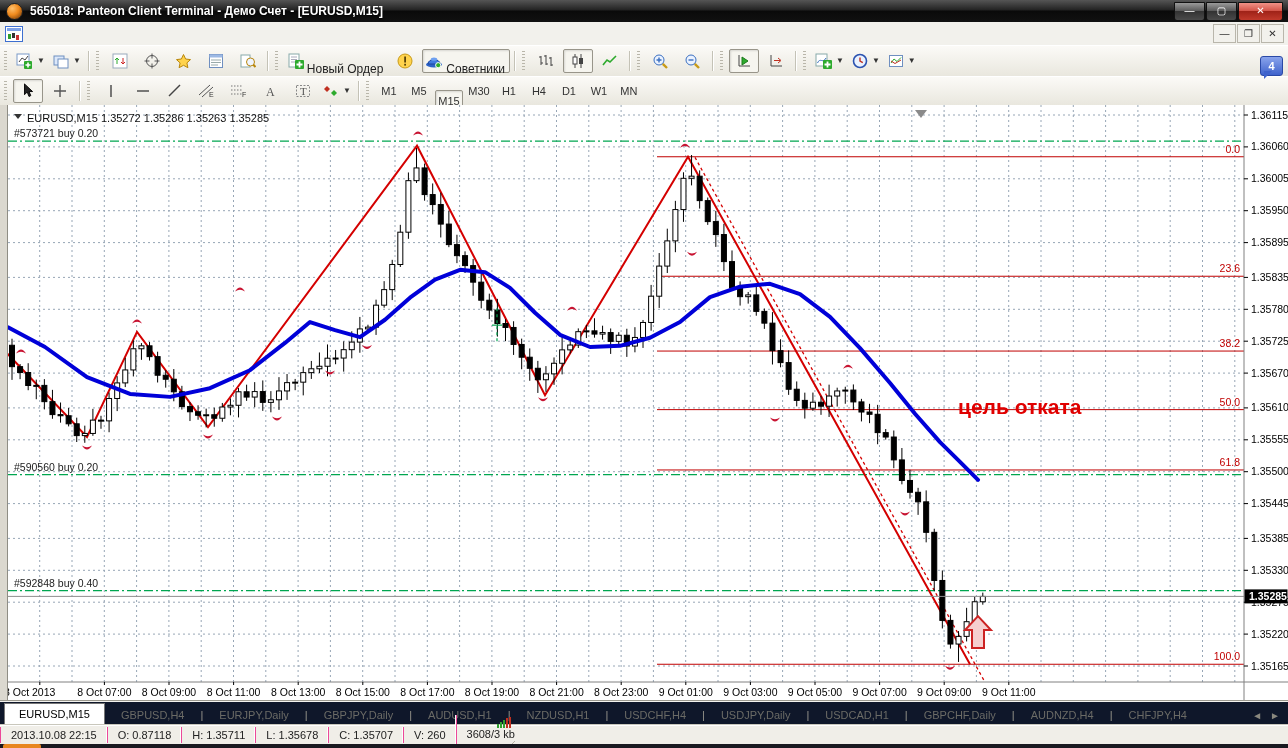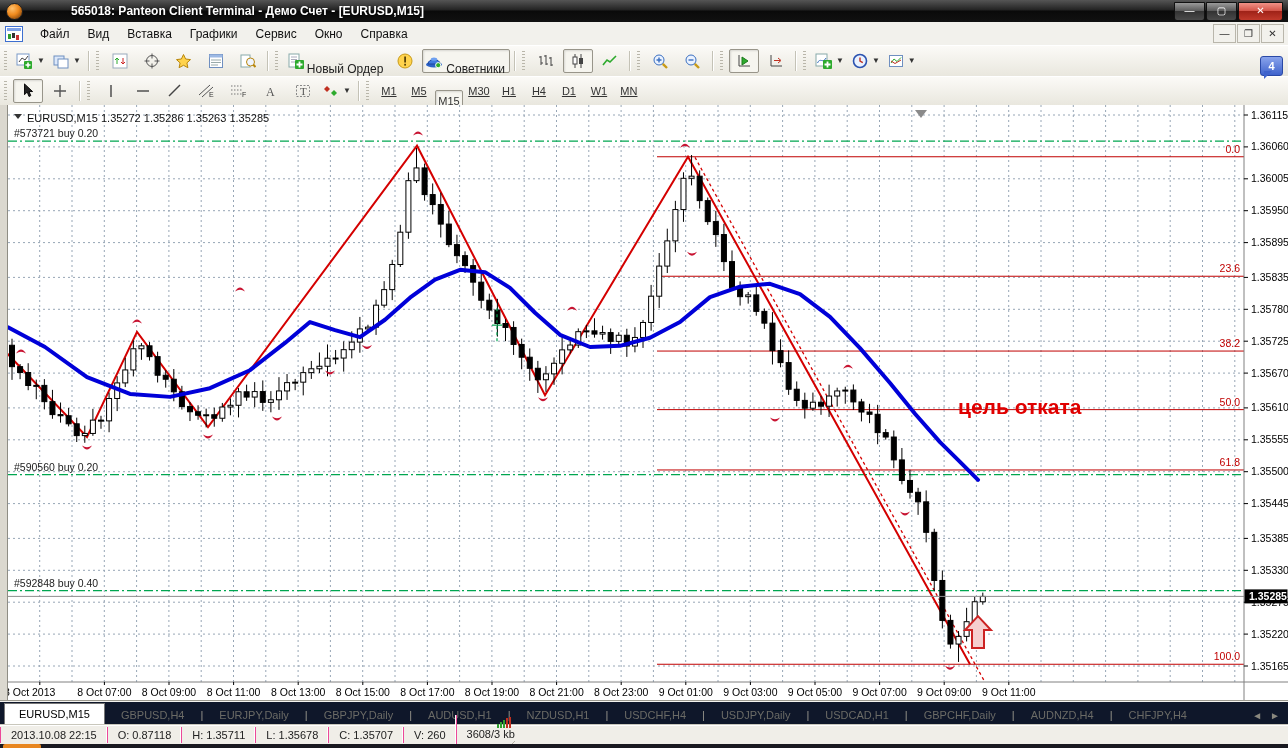--- a/index.html
+++ b/index.html
@@ -3,21 +3,21 @@
 <meta charset="utf-8">
 <style>
   html,body{margin:0;padding:0;}
   body{width:1288px;height:748px;position:relative;overflow:hidden;
        font-family:"Liberation Sans",sans-serif;background:#ece9e0;
        -webkit-font-smoothing:antialiased;}
   .abs{position:absolute;}
   
   #titlebar{left:0;top:0;width:1288px;height:22px;
     background:linear-gradient(#555 0%,#232323 45%,#0a0a0a 50%,#111 100%);
-    display:flex;align-items:center;color:#fff;gap:41px;}
+    display:flex;align-items:center;color:#fff;}
   #app-logo{width:15px;height:15px;border-radius:50%;margin:0 7px 0 6px;
     background:radial-gradient(circle at 35% 30%,#ffc16e 0%,#f08a1d 45%,#5a2c08 100%);
     border:1px solid #222;}
   #title-text{font-size:12px;font-weight:bold;text-shadow:0 1px 2px #000;white-space:nowrap;}
   .win-btns{margin-left:auto;display:flex;padding-right:5px;}
   .win-btn{width:29px;height:17px;margin-left:1px;border:1px solid #111;border-radius:0 0 3px 3px;
     display:flex;align-items:center;justify-content:center;color:#fff;font-size:10px;line-height:1;
     background:linear-gradient(#9a9a9a,#5c5c5c 45%,#333 50%,#4a4a4a);}
   .win-btn.close{background:linear-gradient(#f09287,#d4564a 45%,#a02318 50%,#c0392b);width:43px;}
   
@@ -43,21 +43,21 @@
     background:repeating-linear-gradient(#b9b6aa 0 1px,transparent 1px 3px);
     background-size:3px 100%;background-repeat:no-repeat;background-position:1px 0;}
   .tb-sep{width:1px;height:20px;background:#c4c2b6;box-shadow:1px 0 0 #fff;margin:0 3px;}
   .tb-btn{height:22px;min-width:24px;padding:0 2px;margin:0 1px;display:flex;align-items:center;
     justify-content:center;border:1px solid transparent;border-radius:2px;gap:3px;}
   .tb-btn.pressed{border:1px solid #98958a;background:#f6f5ef;
     box-shadow:inset 1px 1px 2px rgba(0,0,0,.12);}
   .tb-btn .lbl{padding-right:2px;white-space:nowrap;margin-top:16px;}
   .dd{font-size:8px;color:#333;margin-left:1px;}
   .tf-btn{height:20px;min-width:26px;margin:0 1px;display:flex;align-items:center;justify-content:center;
-    font-size:11px;color:#333;border:1px solid transparent;border-radius:2px;text-decoration:underline;}
+    font-size:11px;color:#333;border:1px solid transparent;border-radius:2px;}
   .tf-btn.pressed{border:1px solid #98958a;background:#f6f5ef;box-shadow:inset 1px 1px 2px rgba(0,0,0,.12);margin-top:20px;}
   .tb-btn svg{display:block;}
   #notif-badge{right:5px;top:56px;width:21px;height:18px;border-radius:3px;
     background:linear-gradient(#8aa4ec,#3f63cc);border:1px solid #2a49a6;color:#fff;
     font-size:11px;font-weight:bold;display:flex;align-items:center;justify-content:center;}
   #notif-badge:after{content:"";position:absolute;left:3px;bottom:-4px;border:4px solid transparent;
     border-top-color:#3f63cc;border-left-color:#3f63cc;width:0;height:0;}
   
   #chart-wrap{left:0;top:105px;width:1288px;height:595px;background:#fff;}
   #left-gutter{left:0;top:0;width:7px;height:595px;background:#dbd8cf;border-right:1px solid #8f8d84;}
@@ -90,29 +90,20 @@
   <div id="title-text">565018: Panteon Client Terminal - Демо Счет - [EURUSD,M15]</div>
   <div class="win-btns">
     <div class="win-btn">—</div>
     <div class="win-btn">▢</div>
     <div class="win-btn close">✕</div>
   </div>
 </div>
 
 <div class="abs" id="menubar">
   <div id="child-icon"></div>
-  <div id="menu-items" style="display:flex">
-      <div class="menu-item">Файл</div>
-      <div class="menu-item">Вид</div>
-      <div class="menu-item">Вставка</div>
-      <div class="menu-item">Графики</div>
-      <div class="menu-item">Сервис</div>
-      <div class="menu-item">Окно</div>
-      <div class="menu-item">Справка</div>
-    </div>
   <div class="mdi-btns">
     <div class="mdi-btn">—</div>
     <div class="mdi-btn">❐</div>
     <div class="mdi-btn">✕</div>
   </div>
 </div>
 
 <div class="abs toolbar" id="toolbar1">
     <div class="grip"></div>
     <div class="tb-btn">

